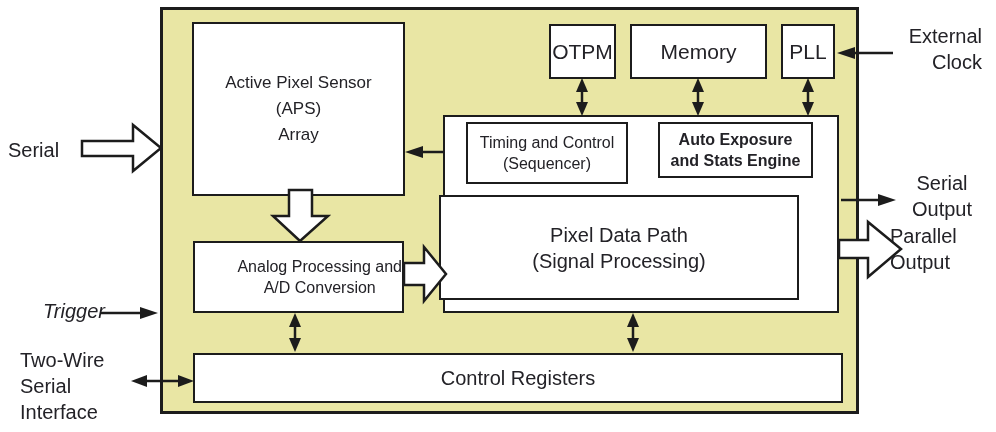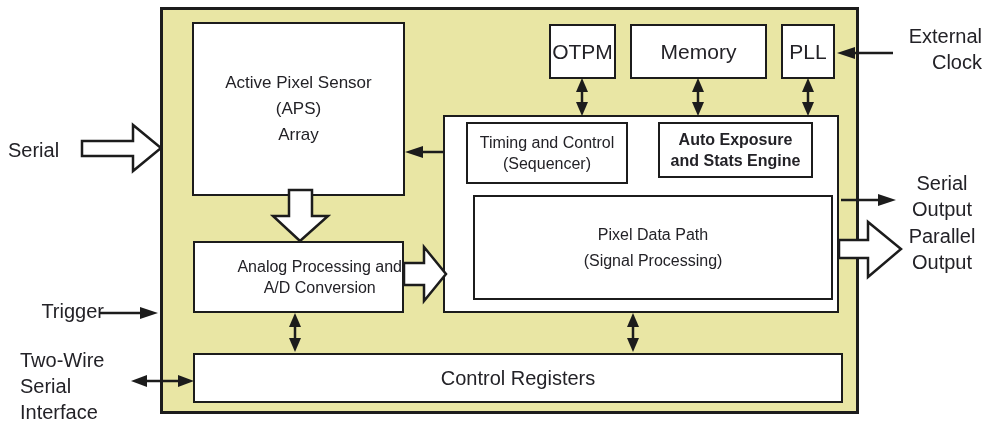--- a/index.html
+++ b/index.html
@@ -31,36 +31,36 @@
     text-align: center;
     white-space: pre-line;
   }
   #aps-box        { left:192px; top:22px;  width:213px; height:174px; font-size:17px; line-height:26px; }
   #otpm-box       { left:549px; top:24px;  width:67px;  height:55px;  font-size:21px; }
   #memory-box     { left:630px; top:24px;  width:137px; height:55px;  font-size:21px; }
   #pll-box        { left:781px; top:24px;  width:54px;  height:55px;  font-size:21px; }
   #core-box       { left:443px; top:115px; width:396px; height:198px; }
   #timing-box     { left:466px; top:122px; width:162px; height:62px;  font-size:16px; line-height:21px; }
   #autoexp-box    { left:658px; top:122px; width:155px; height:56px;  font-size:16px; line-height:21px;font-weight:bold; }
-  #pixel-box      { left:473px; top:195px; width:360px; height:105px; font-size:16px; line-height:26px; }
+  #pixel-box      { left:439px; top:195px; width:360px; height:105px; font-size:20px; line-height:26px; }
   #analog-box     { left:193px; top:241px; width:211px; height:72px;  font-size:16px; line-height:21px;justify-content:flex-end; }
   #registers-box  { left:193px; top:353px; width:650px; height:50px;  font-size:20px;text-align:right; }
 
   .ext-label {
     position: absolute;
     font-size: 20px;
     line-height: 26px;
     white-space: pre-line;
   }
   #power-label     { left:8px;   top:137px; width:70px;  text-align:left;   }
-  #trigger-label   { left:24px;  top:298px; width:80px;  text-align:right;   }
+  #trigger-label   { left:34px;  top:298px; width:80px;  text-align:center;font-style:italic;   }
   #twowire-label   { left:20px;  top:347px; width:122px; text-align:left; }
   #extclock-label  { left:860px; top:23px;  width:122px; text-align:right; }
   #serial-label    { left:890px; top:170px; width:104px; text-align:center; }
-  #parallel-label  { left:890px; top:223px; width:104px; text-align:center; }
+  #parallel-label  { left:890px; top:223px; width:104px; text-align:left; }
 
   svg.overlay {
     position: absolute;
     left: 0; top: 0;
     width: 996px; height: 432px;
     pointer-events: none;
   }
   svg.overlay line    { stroke: #1c1c1c; stroke-width: 2.5; }
   svg.overlay .head   { fill: #1c1c1c; stroke: none; }
   svg.overlay .hollow { fill: #ffffff; stroke: #1c1c1c; stroke-width: 2.5; stroke-linejoin: miter; }

